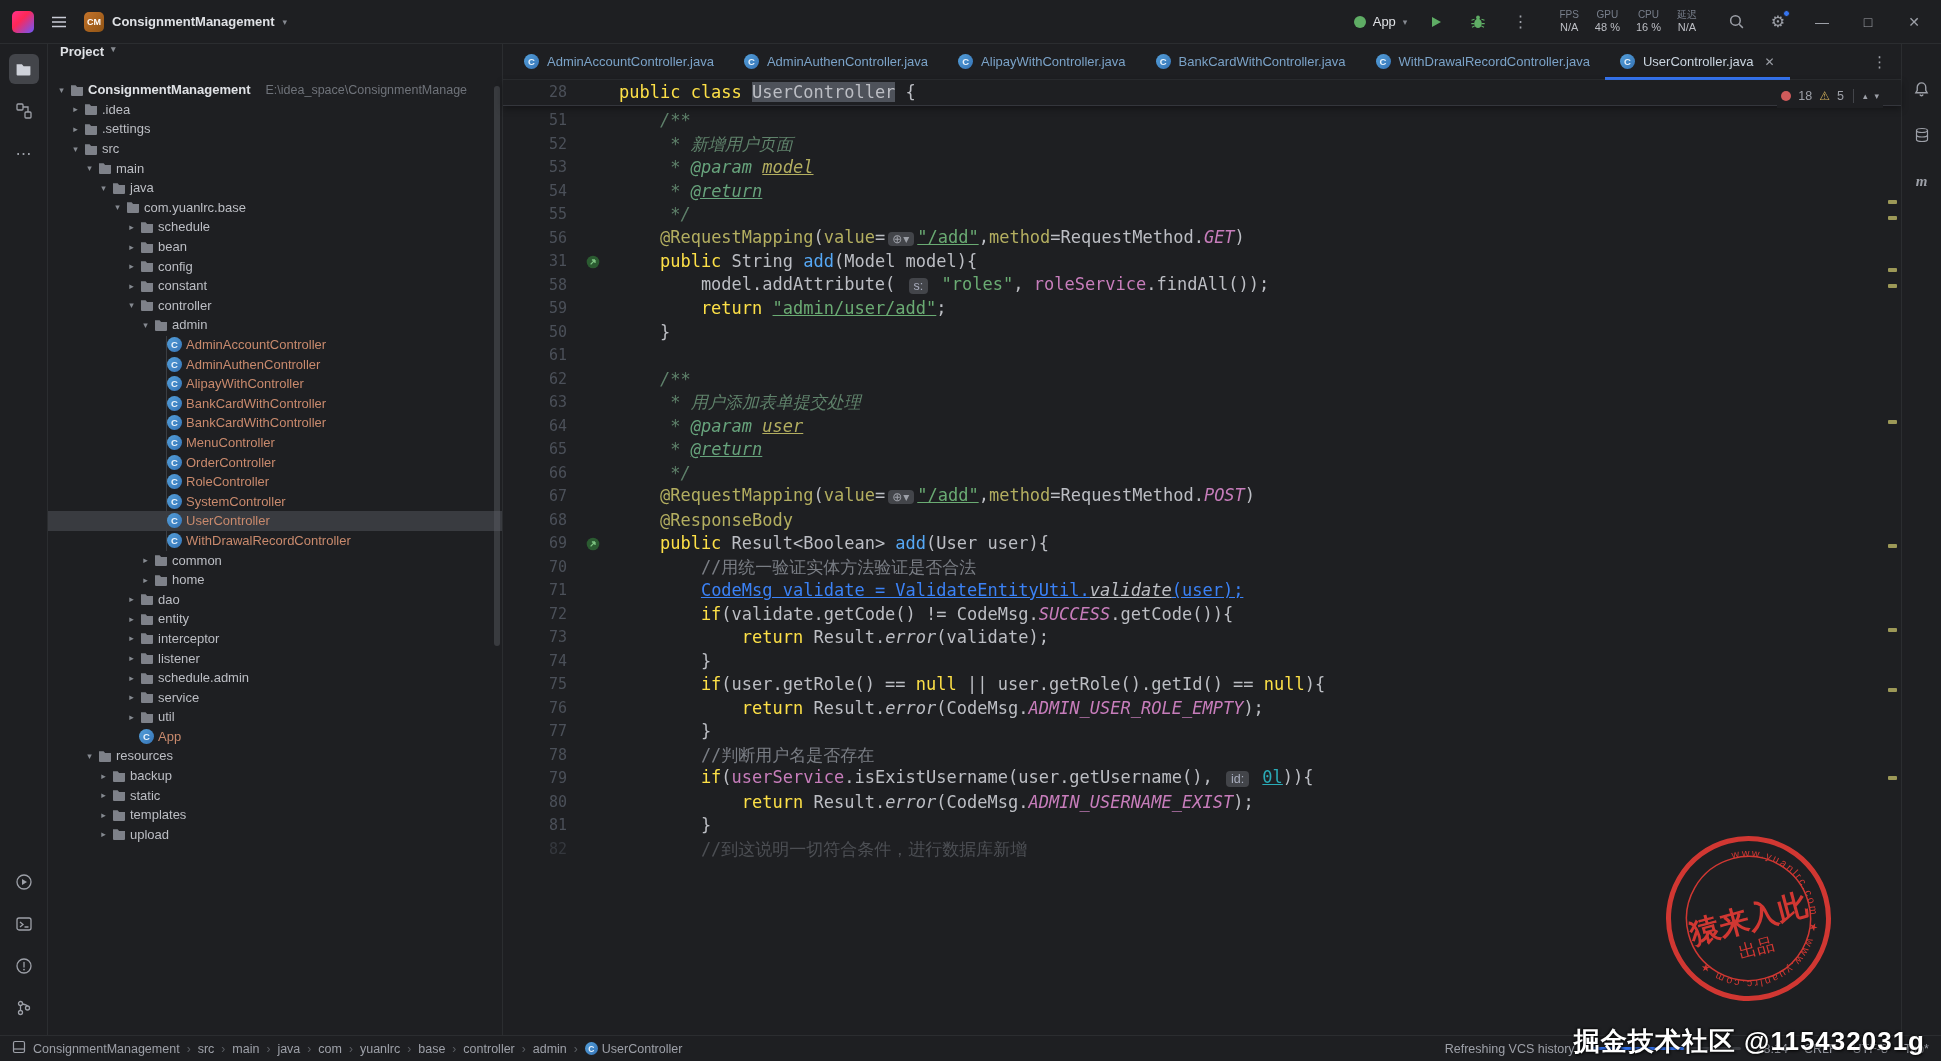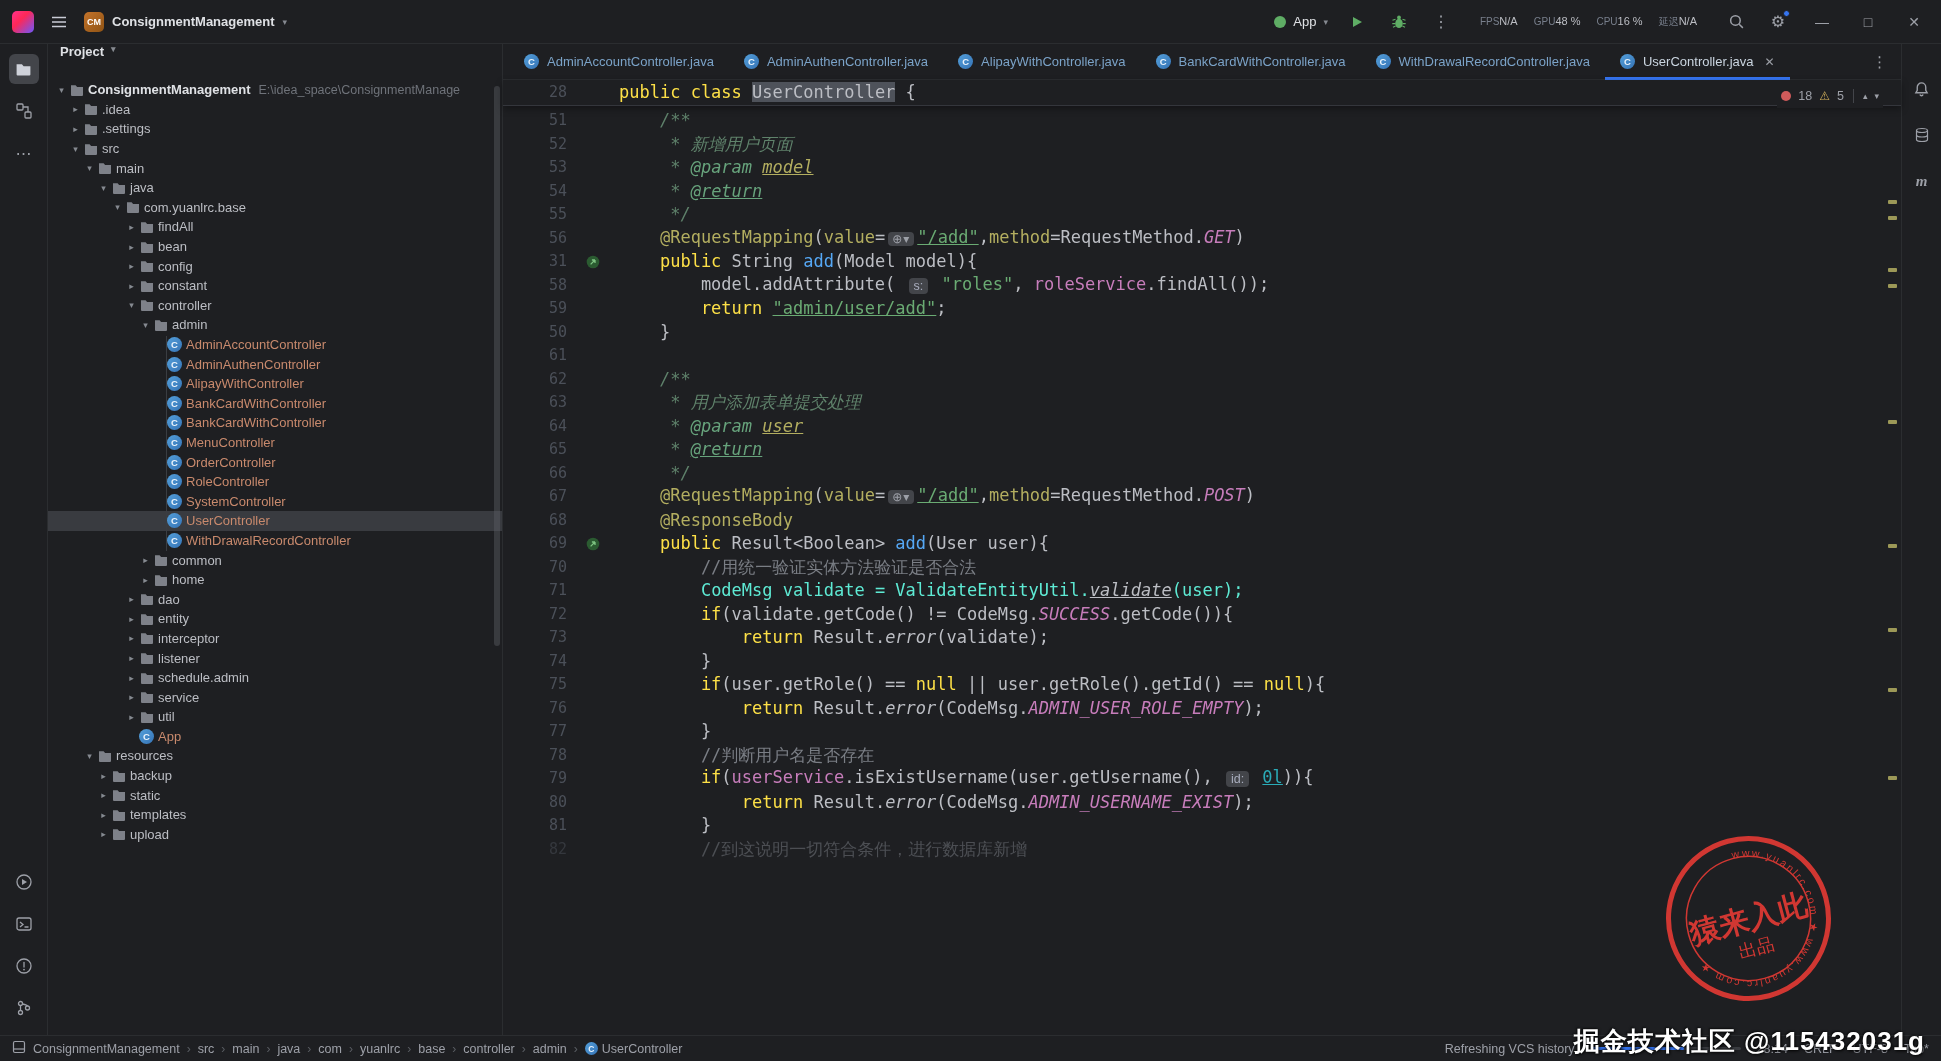--- a/index.html
+++ b/index.html
@@ -17,21 +17,21 @@
     width:26px; height:26px; color:#9da0a8; font-size:15px; cursor:default; }
   .proj-chip { display:flex; align-items:center; gap:8px; cursor:default; }
   .chip { width:20px; height:20px; border-radius:5px; background:linear-gradient(135deg,#c4732a,#8f5314);
     color:#fff; font-size:9px; font-weight:700; display:inline-flex; align-items:center; justify-content:center; }
   .proj-name { color:#dfe1e5; font-size:13px; font-weight:600; }
   .chev { color:#868a91; font-size:9px; }
   .runcfg { display:flex; align-items:center; gap:7px; color:#dfe1e5; font-size:13px; }
   .rc-icon { width:12px; height:12px; border-radius:50%; background:#5fad65; display:inline-block; }
   .dots { font-size:16px; color:#9da0a8; }
   .perf { display:flex; gap:16px; margin:0 10px; }
-  .pitem { display:flex; flex-direction:row; align-items:center; line-height:1.15; }
+  .pitem { display:flex; flex-direction:column; align-items:center; line-height:1.15; }
   .plabel { font-size:10px; color:#787f8c; }
   .pvalue { font-size:11px; color:#bcbec4; }
   .gear { position:relative; font-size:16px; }
   .gear .dot { position:absolute; top:1px; right:1px; width:7px; height:7px; border-radius:50%;
     background:#3574f0; border:1px solid #1e1f22; }
   .winbtn { color:#9da0a8; font-size:14px; width:30px; text-align:center; cursor:default; }
 
   
   .main { display:flex; height:991px; }
   .stripe { width:48px; display:flex; flex-direction:column; align-items:center;
@@ -50,21 +50,21 @@
   .phead { height:36px; display:flex; align-items:flex-start; gap:7px; padding-left:12px;
     color:#dfe1e5; font-size:13px; font-weight:600; }
   .tree { font-size:13px; }
   .trow { display:flex; align-items:center; height:19.6px; white-space:nowrap; cursor:default; }
   .trow.selected { background:#393b40; }
   .tchev { width:15px; flex:none; text-align:center; color:#868a91; font-size:9px; }
   .ticon { width:19px; flex:none; display:inline-flex; align-items:center; }
   .tlabel { color:#bcbec4; }
   .tlabel.cls { color:#c98a6d; }
   .trow.bold .tlabel { font-weight:700; color:#dfe1e5; }
-  .tpath { color:#6f737a; margin-left:8px; font-size:12.5px; }
+  .tpath { color:#6f737a; margin-left:15px; font-size:12.5px; }
   .cicon { width:15px; height:15px; border-radius:50%;
     background:linear-gradient(135deg,#54a0db,#3573b5); color:#eaf3fc; font-size:9.5px; font-weight:700;
     display:inline-flex; align-items:center; justify-content:center; flex:none; }
   .cicon.sm { width:13px; height:13px; font-size:8.5px; }
   .indent-guide { position:absolute; left:118px; top:292px; width:1px; height:215px; background:#3a3d42; }
   .tree-scroll { position:absolute; right:2px; top:42px; width:6px; height:560px;
     background:#5a5d63; opacity:.45; border-radius:3px; }
 
   
   .epane { flex:1; min-width:0; display:flex; flex-direction:column; position:relative; }
@@ -96,21 +96,21 @@
   .tk-dv { color:#b3ae60; font-style:italic; text-decoration:underline; }
   .tk-c  { color:#7a7e85; }
   .tk-a  { color:#b3ae60; }
   .tk-ct { color:#c77dbb; font-style:italic; }
   .tk-f  { color:#c77dbb; }
   .tk-nu { color:#2aacb8; text-decoration:underline; }
   .tk-m  { color:#56a8f5; }
   .tk-i  { color:#bcbec4; font-style:italic; }
   .tk-iu { color:#bcbec4; font-style:italic; text-decoration:underline; }
   .tk-p  { color:#bcbec4; }
-  .tk-pu { color:#5eead4; }
+  .tk-pu { color:#3b82f6; text-decoration:underline; }
   .tk-hl { background:#4e525a; }
   .tk-h  { font-family:"Liberation Sans",sans-serif; font-size:12.5px; background:#43454a; color:#a8adbd;
     border-radius:4px; padding:1px 5px; margin:0 3px; }
   .tk-g  { font-family:"Liberation Sans",sans-serif; font-size:12px; background:#43454a; color:#9da0a8;
     border-radius:4px; padding:0 4px; margin:0 3px; letter-spacing:1px; }
 
   .inspections { position:absolute; top:40px; right:18px; height:24px; display:flex; align-items:center;
     gap:7px; font-size:12.5px; color:#9da0a8; z-index:6; background:#1e1f22; padding:0 4px; }
   .err-ico { width:10px; height:10px; border-radius:50%; background:#d05b5b; display:inline-block; }
   .warn-ico { color:#d6b35c; font-size:12px; }
@@ -323,21 +323,21 @@
           </span>
           <span class="tlabel">com.yuanlrc.base</span>
         </div>
         <div class="trow" style="padding-left: 76px;">
           <span class="tchev">▸</span>
           <span class="ticon">
             <svg width="16" height="16" viewBox="0 0 16 16">
               <path d="M2 3.2h4.6l1.5 1.8H14v7.9a1 1 0 0 1-1 1H3a1 1 0 0 1-1-1z" fill="#8f939b" opacity=".85"></path>
             </svg>
           </span>
-          <span class="tlabel">findAll</span>
+          <span class="tlabel">schedule</span>
         </div>
         <div class="trow" style="padding-left: 76px;">
           <span class="tchev">▸</span>
           <span class="ticon">
             <svg width="16" height="16" viewBox="0 0 16 16">
               <path d="M2 3.2h4.6l1.5 1.8H14v7.9a1 1 0 0 1-1 1H3a1 1 0 0 1-1-1z" fill="#8f939b" opacity=".85"></path>
             </svg>
           </span>
           <span class="tlabel">bean</span>
         </div>

